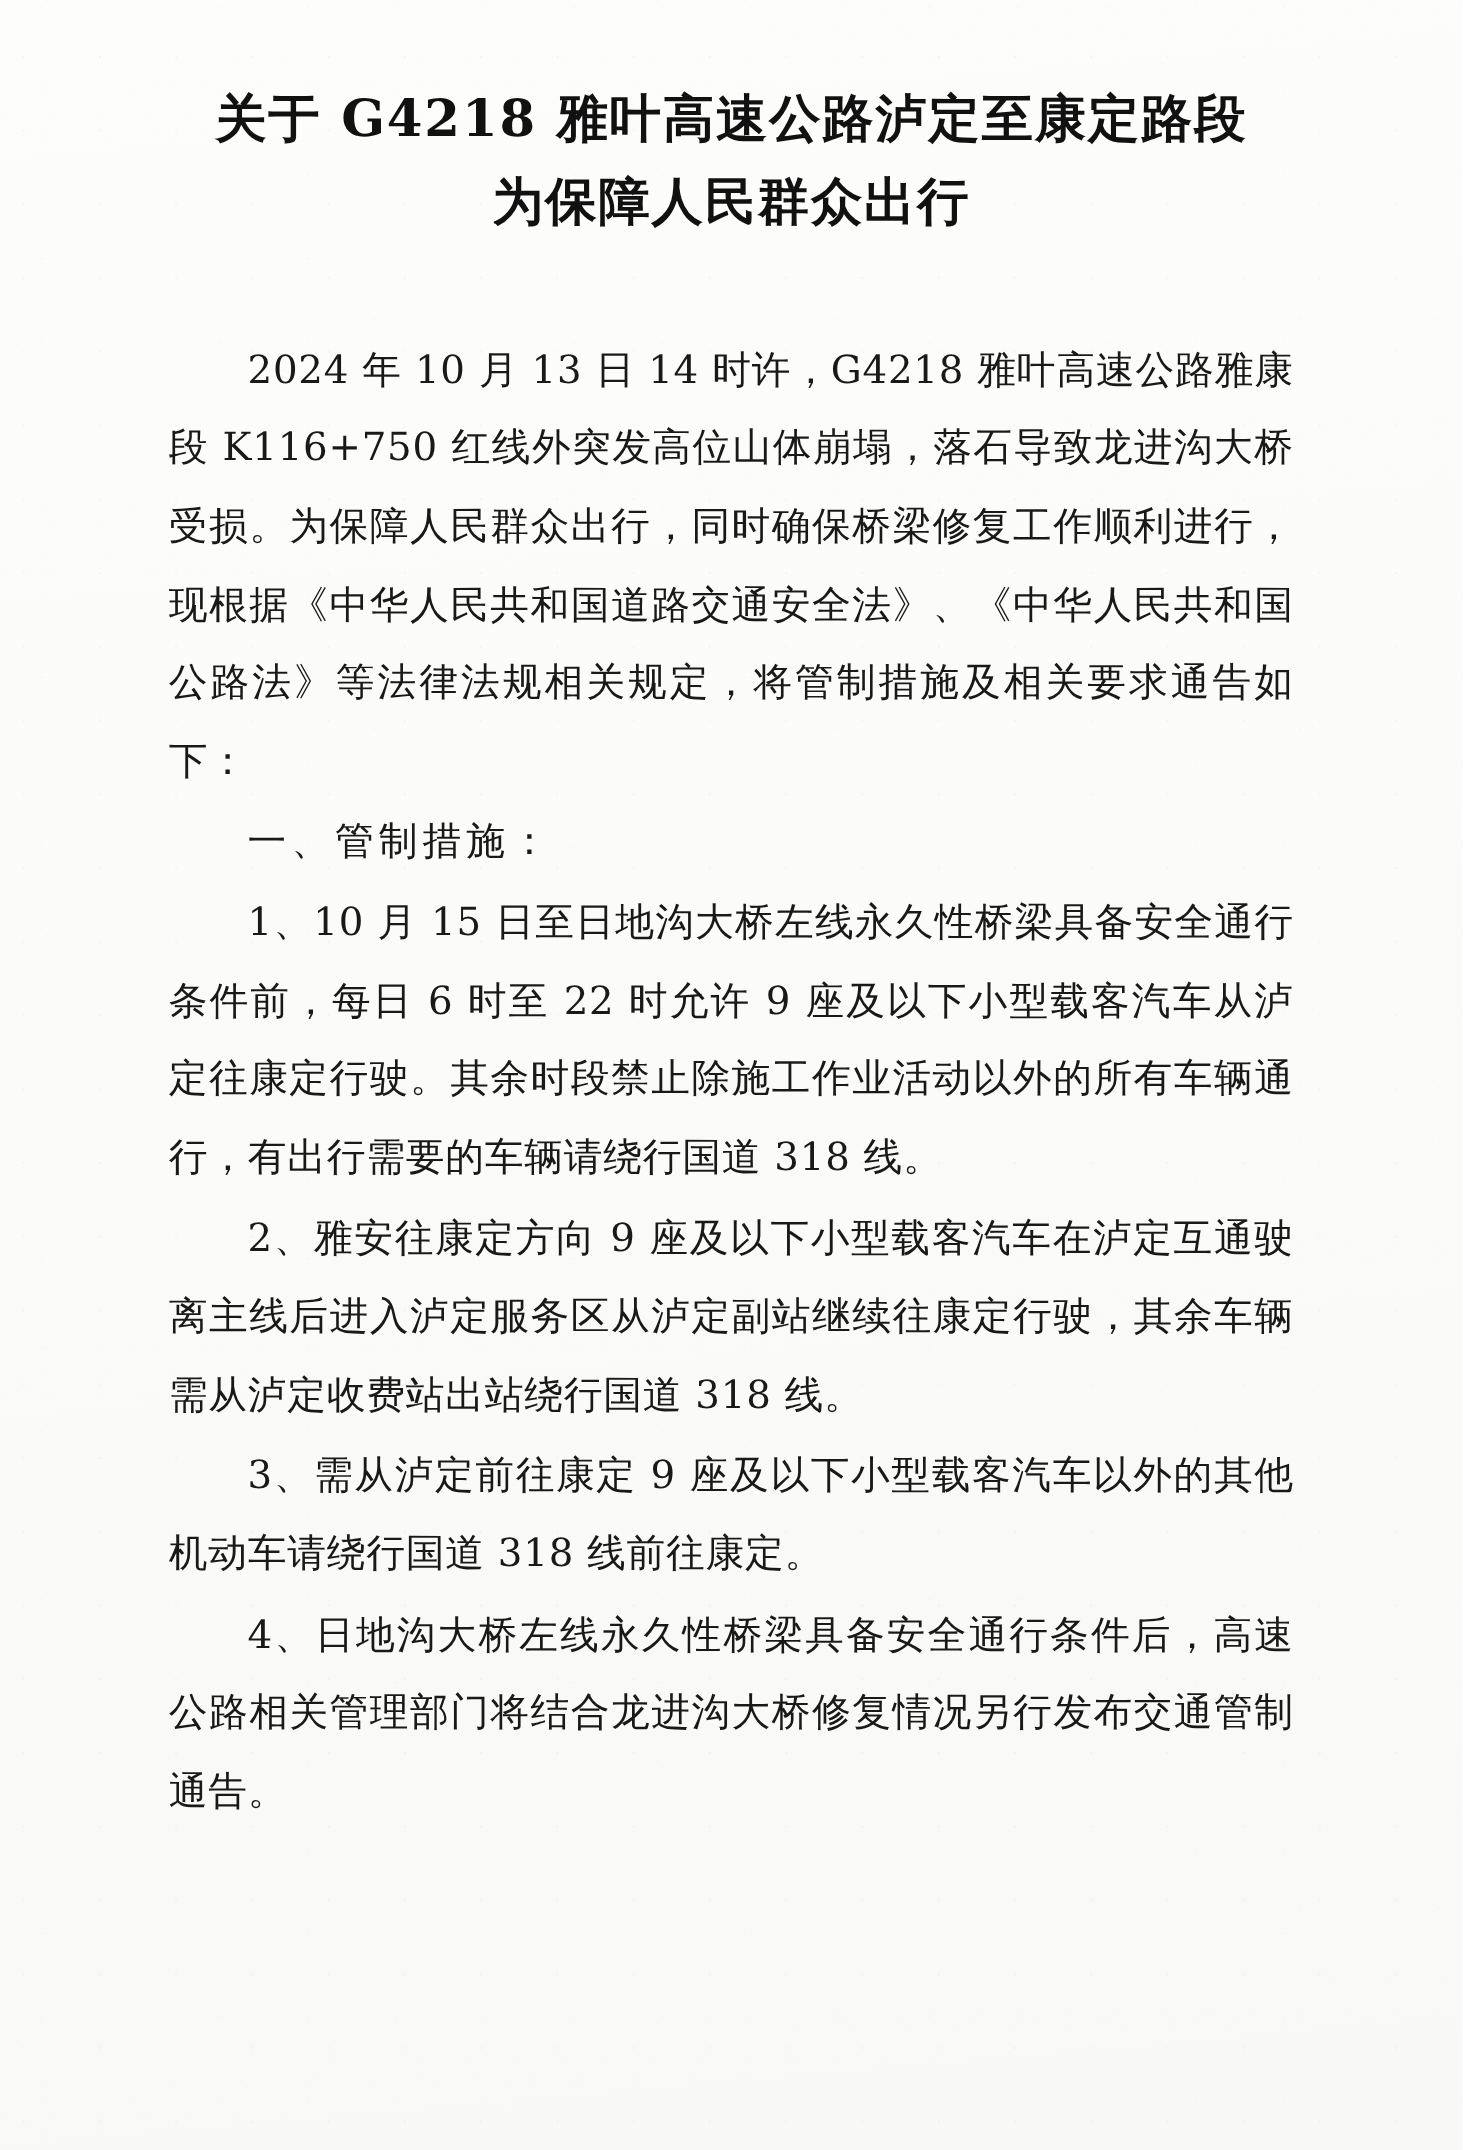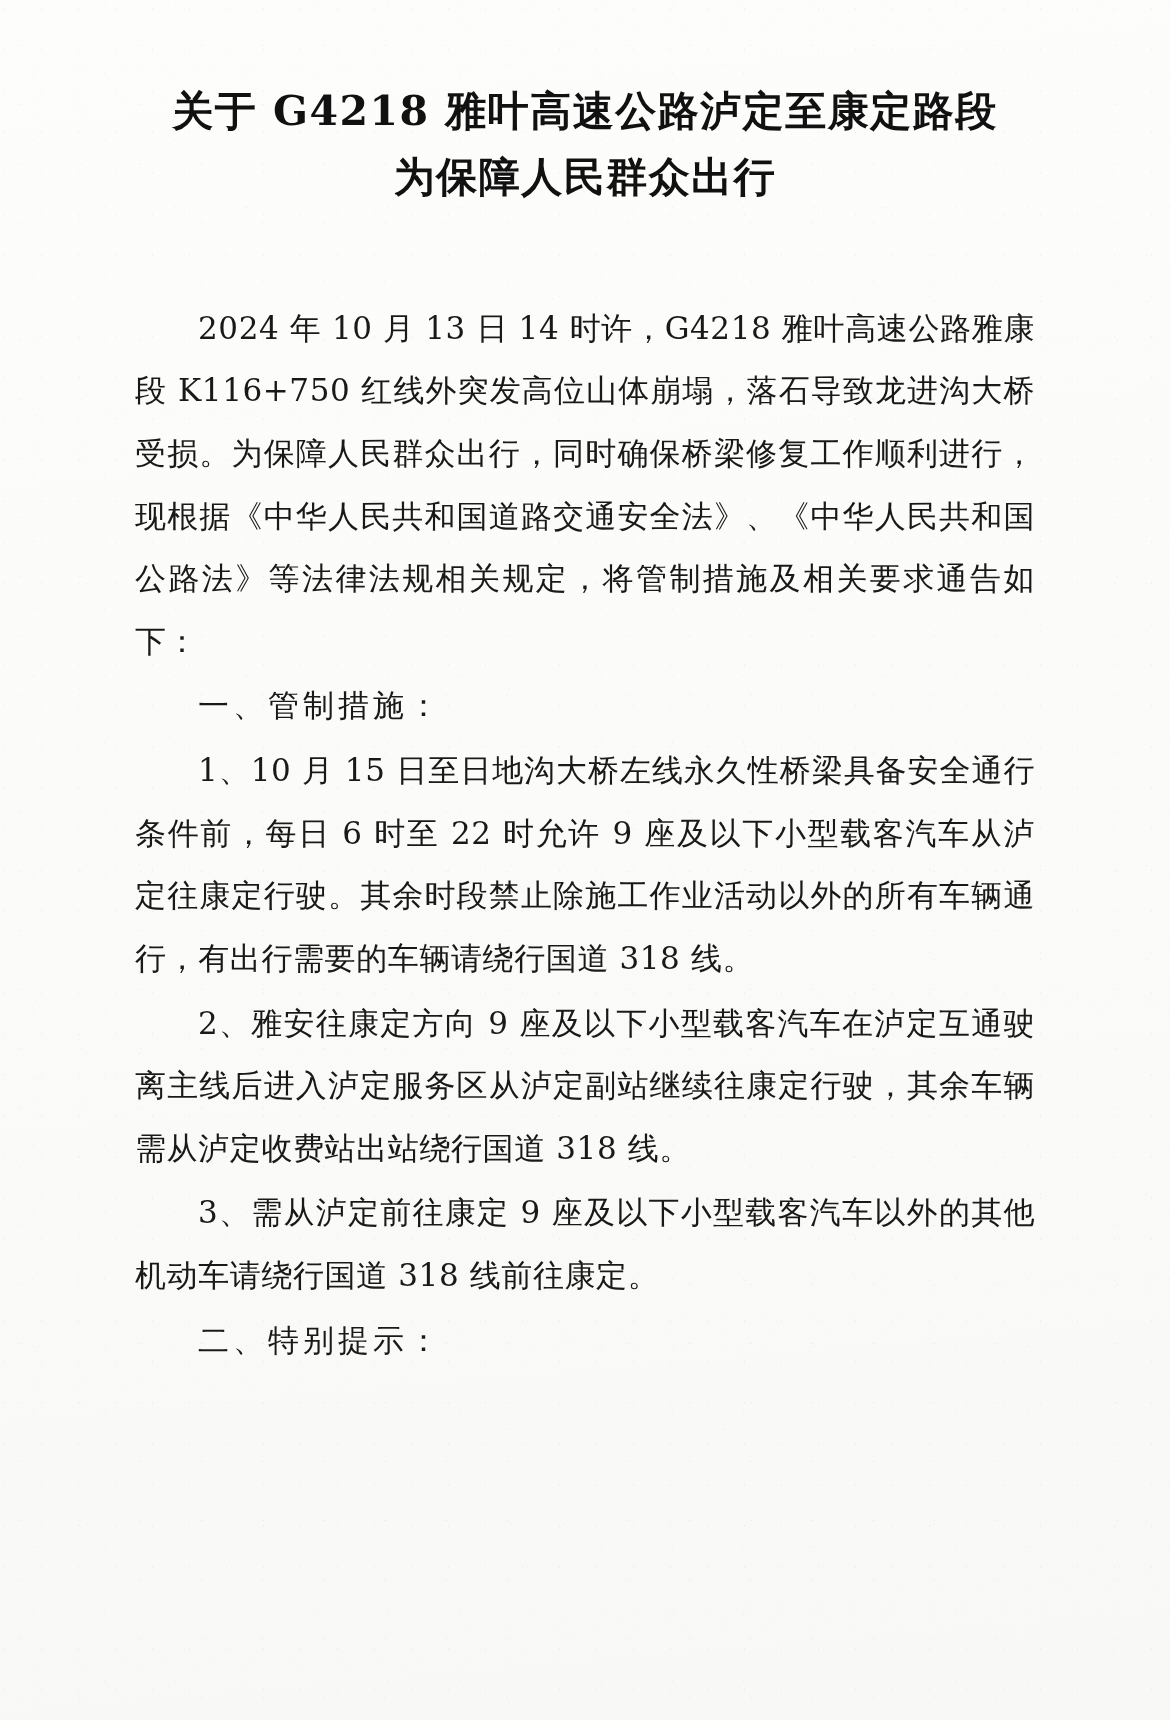--- a/index.html
+++ b/index.html
@@ -31,21 +31,21 @@
     background-image:
       radial-gradient(circle at 12% 22%, #000 0.6px, transparent 0.7px),
       radial-gradient(circle at 63% 41%, #000 0.5px, transparent 0.6px),
       radial-gradient(circle at 31% 77%, #000 0.6px, transparent 0.7px),
       radial-gradient(circle at 84% 66%, #000 0.5px, transparent 0.6px),
       radial-gradient(circle at 47% 9%, #000 0.5px, transparent 0.6px);
     background-size: 37px 41px, 53px 47px, 61px 59px, 43px 39px, 71px 67px;
   }
   .doc-title {
     width: 900px;
-    margin: 16px auto;
+    margin: 0 auto;
     padding-top: 62px;
     text-align: center;
     font-weight: 700;
     font-size: 41px;
     line-height: 1.62;
     letter-spacing: 1.5px;
     color: #111;
     font-family: "DejaVu Serif", "Liberation Serif", serif;
   }
   .doc-title .tline {
@@ -82,17 +82,17 @@
     <span class="tline">关于 G4218 雅叶高速公路泸定至康定路段</span>
     <span class="tline">为保障人民群众出行</span>
   </div>
 
   <div class="body-block">
     <p class="para">2024 年 10 月 13 日 14 时许，G4218 雅叶高速公路雅康段 K116+750 红线外突发高位山体崩塌，落石导致龙进沟大桥受损。为保障人民群众出行，同时确保桥梁修复工作顺利进行，现根据《中华人民共和国道路交通安全法》、《中华人民共和国公路法》等法律法规相关规定，将管制措施及相关要求通告如下：</p>
     <p class="heading">一、管制措施：</p>
     <p class="para">1、10 月 15 日至日地沟大桥左线永久性桥梁具备安全通行条件前，每日 6 时至 22 时允许 9 座及以下小型载客汽车从泸定往康定行驶。其余时段禁止除施工作业活动以外的所有车辆通行，有出行需要的车辆请绕行国道 318 线。</p>
     <p class="para">2、雅安往康定方向 9 座及以下小型载客汽车在泸定互通驶离主线后进入泸定服务区从泸定副站继续往康定行驶，其余车辆需从泸定收费站出站绕行国道 318 线。</p>
     <p class="para">3、需从泸定前往康定 9 座及以下小型载客汽车以外的其他机动车请绕行国道 318 线前往康定。</p>
-    <p class="heading">二、特别提示：</p>
+    <p class="para">4、日地沟大桥左线永久性桥梁具备安全通行条件后，高速公路相关管理部门将结合龙进沟大桥修复情况另行发布交通管制通告。</p>
   </div>
 
   <div class="paper-noise"></div>
 </div>
 
 </body></html>

